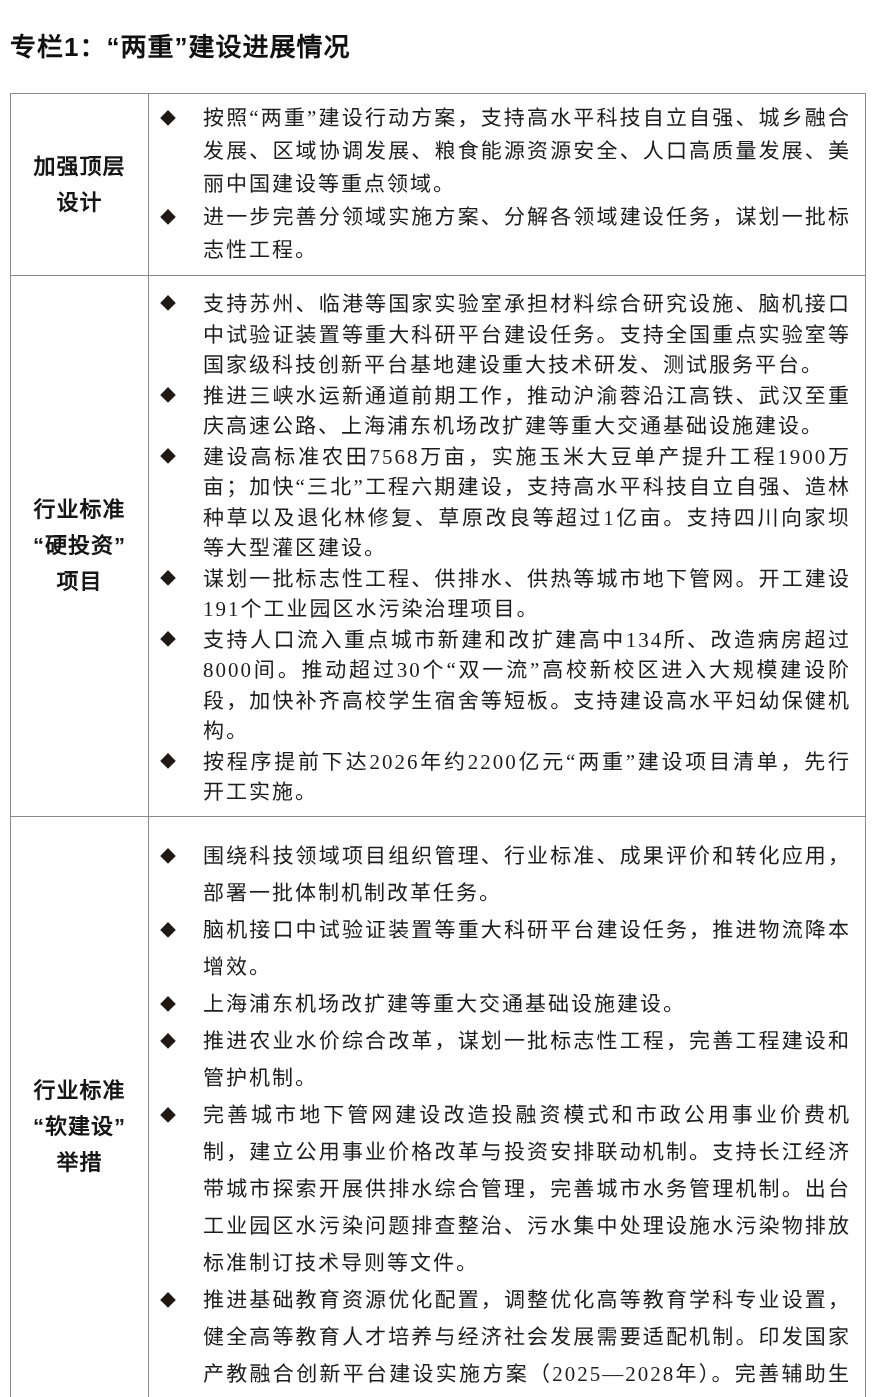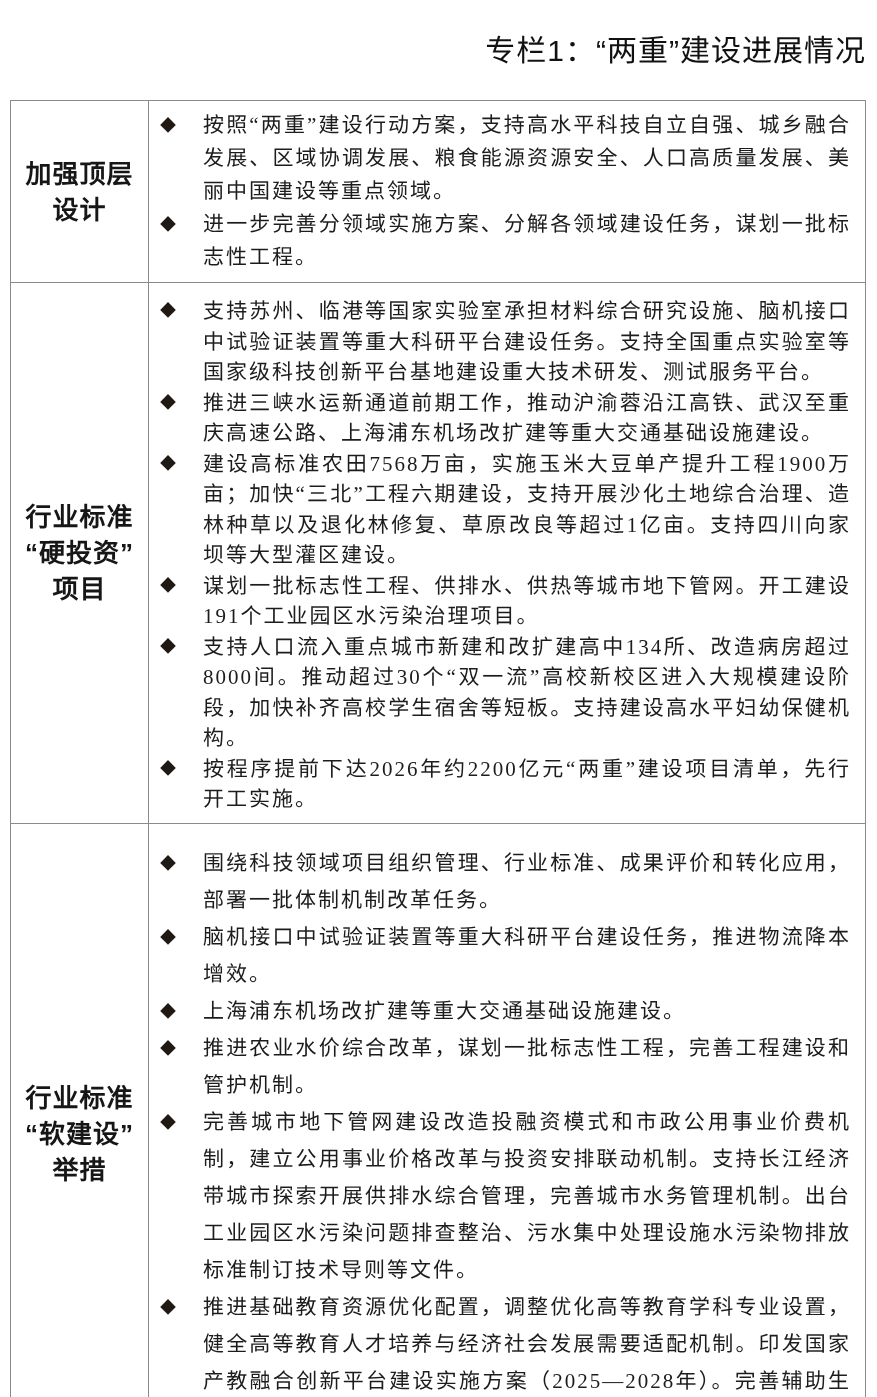--- a/index.html
+++ b/index.html
@@ -12,24 +12,24 @@
   body{
     width:877px;
     min-height:1397px;
     font-family:"Liberation Serif", serif;
     color:var(--text-color);
   }
   .page{
     padding:26px 11px 0 10px;
   }
   .page-title{
-    text-align:right;
+    text-align:left;
     font-family:"Liberation Sans", sans-serif;
-    font-weight:normal;
-    font-size:30px;
+    font-weight:bold;
+    font-size:26px;
     letter-spacing:1px;
     margin:0 0 30px 0;
     color:#111;
   }
   .tbl{
     border:1.5px solid var(--border-color);
     width:856px;
   }
   .tbl-row{
     display:flex;
@@ -40,21 +40,21 @@
   }
   .hdr-cell{
     flex:0 0 138px;
     border-right:1.5px solid var(--border-color);
     display:flex;
     flex-direction:column;
     justify-content:center;
     align-items:center;
     font-family:"Liberation Sans", sans-serif;
     font-weight:bold;
-    font-size:26px;
+    font-size:22px;
     line-height:36px;
     letter-spacing:1px;
     text-align:center;
     padding:6px 2px;
     color:#161616;
   }
   .content-cell{
     flex:1;
     padding:10px 14px 8px 8px;
     font-size:21px;
@@ -117,21 +117,21 @@
           <div class="bullet-item">
             <span class="bullet-marker">◆</span>
             <span class="bullet-text">支持苏州、临港等国家实验室承担材料综合研究设施、脑机接口中试验证装置等重大科研平台建设任务。支持全国重点实验室等国家级科技创新平台基地建设重大技术研发、测试服务平台。</span>
           </div>
           <div class="bullet-item">
             <span class="bullet-marker">◆</span>
             <span class="bullet-text">推进三峡水运新通道前期工作，推动沪渝蓉沿江高铁、武汉至重庆高速公路、上海浦东机场改扩建等重大交通基础设施建设。</span>
           </div>
           <div class="bullet-item">
             <span class="bullet-marker">◆</span>
-            <span class="bullet-text">建设高标准农田7568万亩，实施玉米大豆单产提升工程1900万亩；加快“三北”工程六期建设，支持开展沙化土地综合治理、造林种草以及退化林修复、草原改良等超过1亿亩。支持四川向家坝等大型灌区建设。</span>
+            <span class="bullet-text">建设高标准农田7568万亩，实施玉米大豆单产提升工程1900万亩；加快“三北”工程六期建设，支持高水平科技自立自强、造林种草以及退化林修复、草原改良等超过1亿亩。支持四川向家坝等大型灌区建设。</span>
           </div>
           <div class="bullet-item">
             <span class="bullet-marker">◆</span>
             <span class="bullet-text">谋划一批标志性工程、供排水、供热等城市地下管网。开工建设191个工业园区水污染治理项目。</span>
           </div>
           <div class="bullet-item">
             <span class="bullet-marker">◆</span>
             <span class="bullet-text">支持人口流入重点城市新建和改扩建高中134所、改造病房超过8000间。推动超过30个“双一流”高校新校区进入大规模建设阶段，加快补齐高校学生宿舍等短板。支持建设高水平妇幼保健机构。</span>
           </div>
           <div class="bullet-item">

